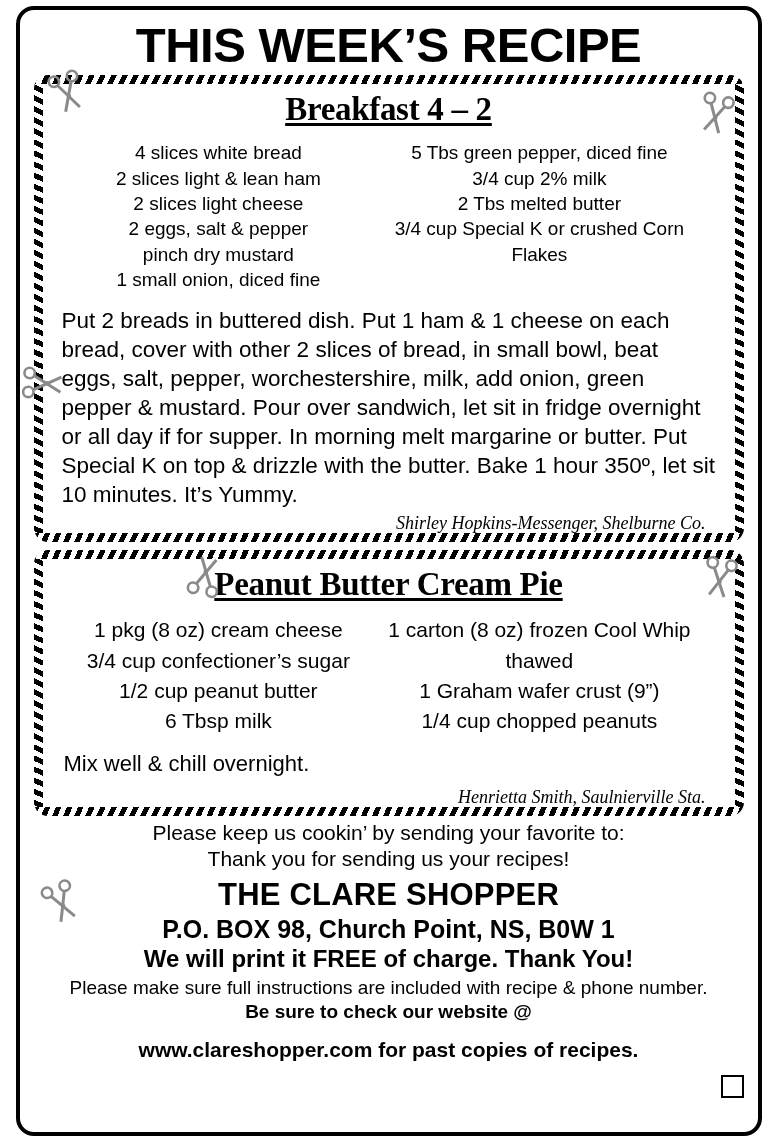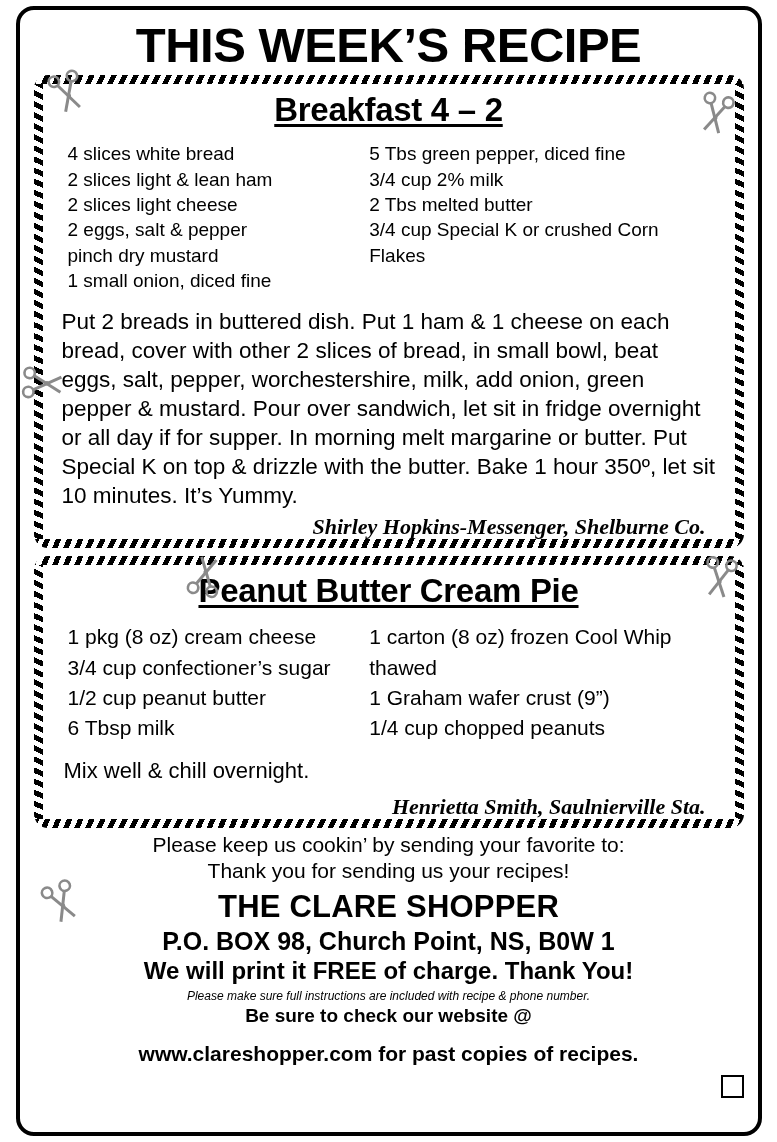--- a/index.html
+++ b/index.html
@@ -81,46 +81,48 @@
   }
 
   .recipe-title {
     text-align: center;
     font-weight: bold;
     font-size: 33px;
     text-decoration: underline;
     text-underline-offset: 3px;
     margin: 6px 0 12px 0;
     letter-spacing: -0.3px;
+    font-family: Liberation Serif, serif;
   }
   .ing-cols {
     display: flex;
     padding: 0 12px;
+    text-align: center;
   }
   .ing-col {
     flex: 1;
   }
   .ing-col.left { flex: 0 0 47%; }
   .ing {
     font-size: 19px;
     line-height: 1.33;
     white-space: nowrap;
   }
   .ing.wrapok { white-space: normal; }
   .method {
     font-size: 22.5px;
     line-height: 1.29;
     margin: 14px 6px 0 6px;
     text-align: left;
   }
   .credit {
     font-family: "Liberation Serif", serif;
     font-style: italic;
-    font-weight: bold;
-    font-size: 22px;
+    font-weight: normal;
+    font-size: 18px;
     text-align: right;
     margin: 4px 16px 2px 0;
   }
 
   
   .ing2 {
     font-size: 21px;
     line-height: 1.45;
   }
   .mix-line {
@@ -147,23 +149,22 @@
     font-weight: bold;
     font-size: 25px;
     margin-top: 2px;
   }
   .f-free {
     font-weight: bold;
     font-size: 24px;
     margin-top: 1px;
   }
   .f-note {
-    font-size: 12px;
+    font-size: 19px;
     margin-top: 4px;
-    font-style: italic;
   }
   .f-web1 {
     font-weight: bold;
     font-size: 19px;
     margin-top: 2px;
   }
   .f-web2 {
     font-weight: bold;
     font-size: 21px;
     margin-top: 15px;

